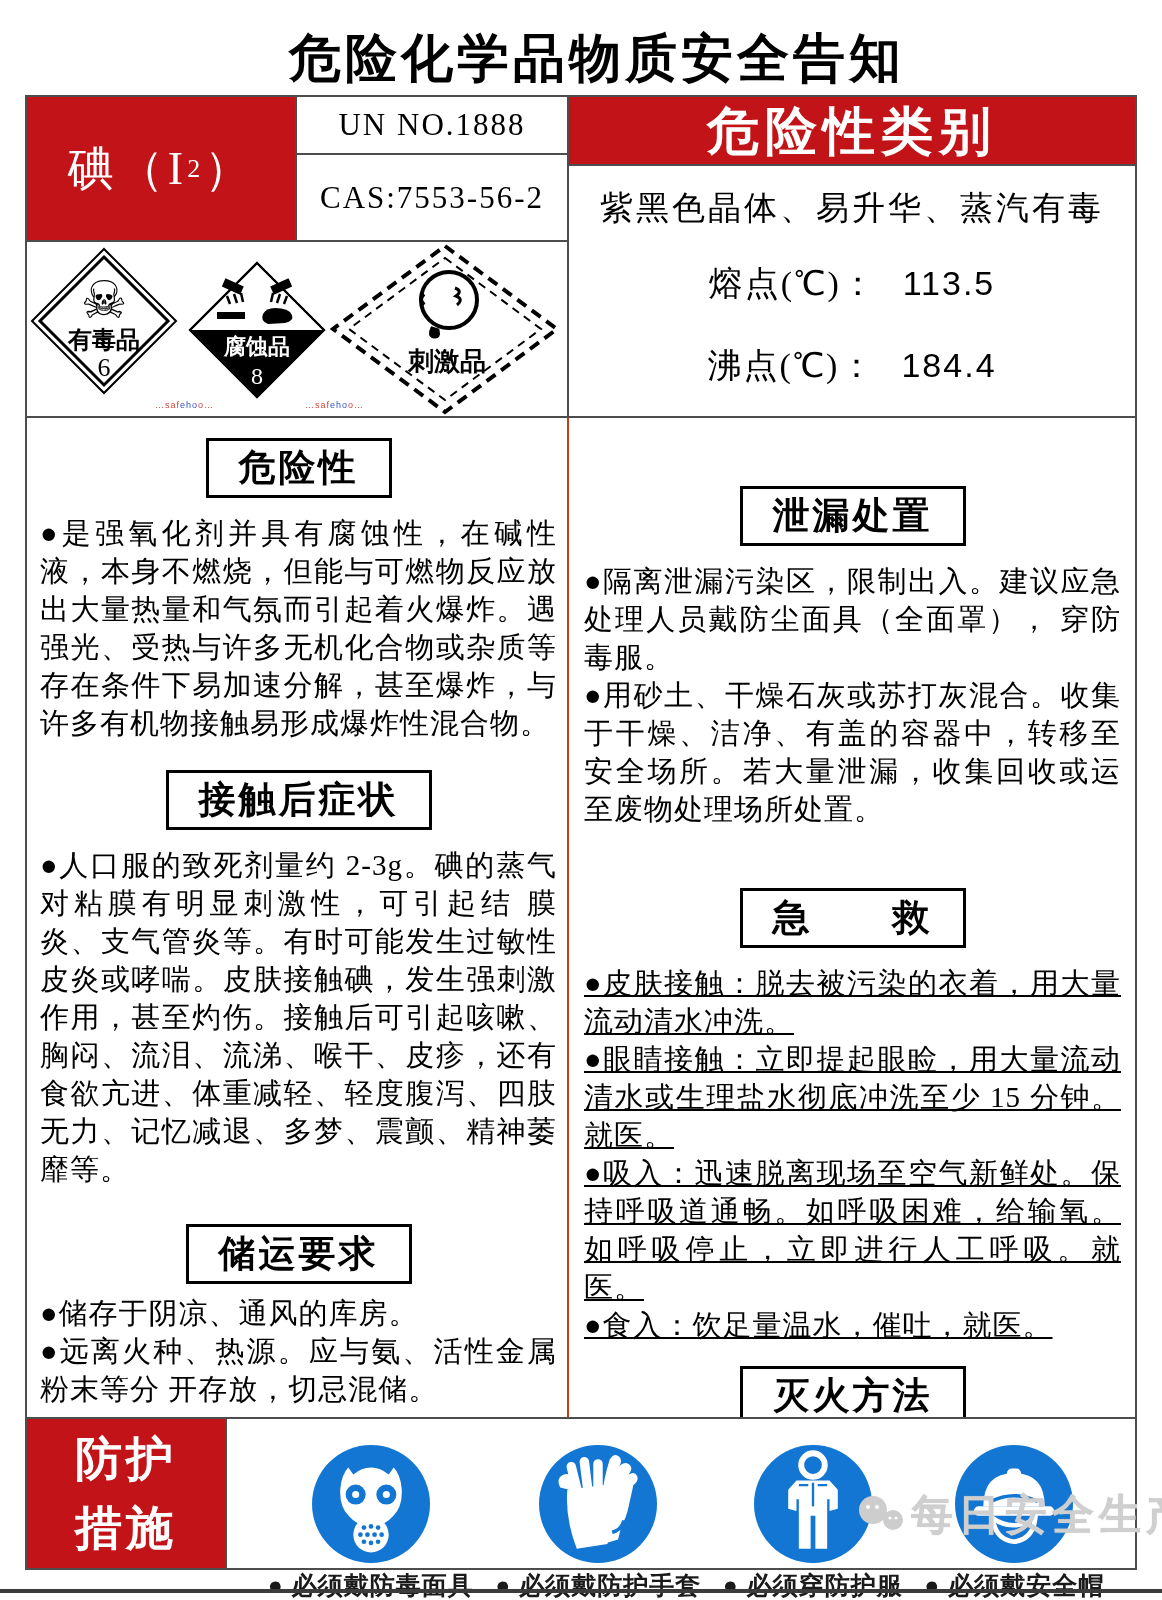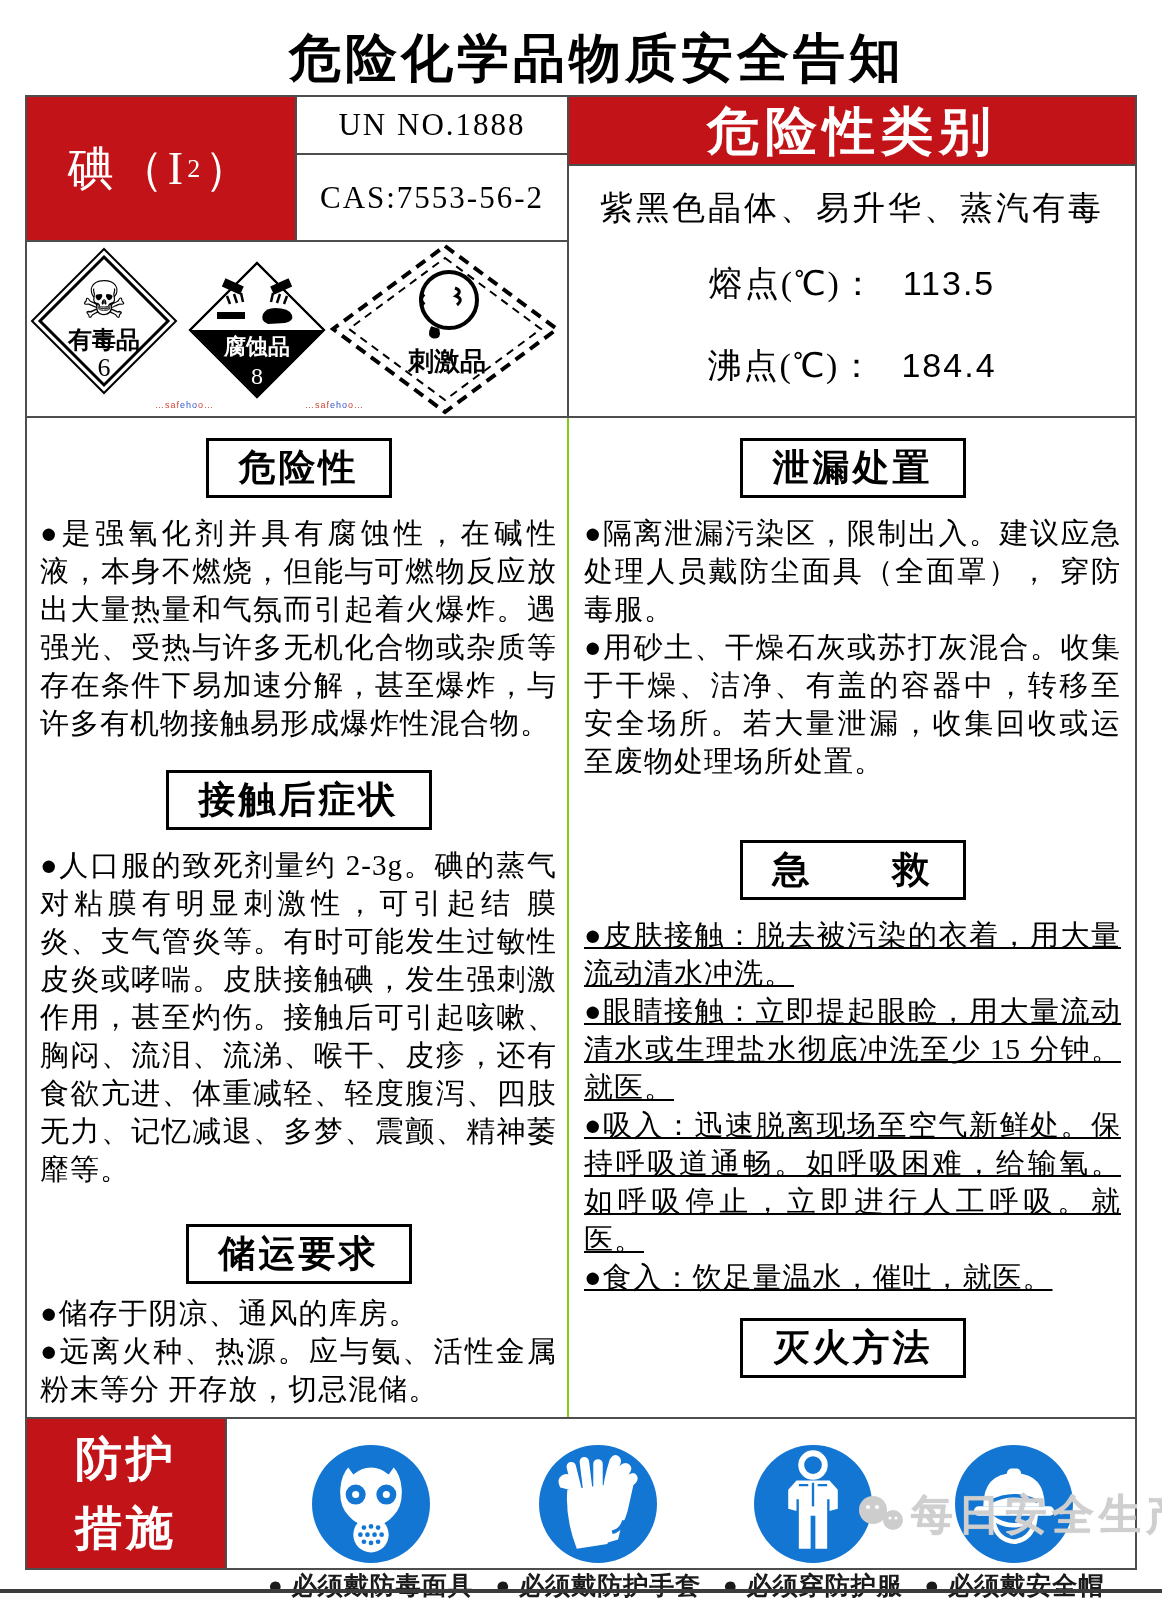--- a/index.html
+++ b/index.html
@@ -30,22 +30,22 @@
   .class-header{height:69px;flex:none;background:#c21418;color:#fff;text-align:center;
                 font-family:"Liberation Sans",sans-serif;font-weight:bold;font-size:52px;
                 line-height:69px;letter-spacing:6px;border-bottom:2px solid #4d4d4d;box-sizing:border-box;}
   .props{flex:1;text-align:center;padding-top:20px;}
   .prop-desc{font-size:33px;letter-spacing:3px;margin-bottom:30px;}
   .prop-line{font-size:34px;margin-bottom:36px;letter-spacing:2px;}
   .prop-line .val{font-family:"Liberation Sans",sans-serif;margin-left:26px;}
   
   .main-block{flex:1;display:flex;border-bottom:2px solid #4d4d4d;box-sizing:border-box;overflow:hidden;}
   .col{box-sizing:border-box;overflow:hidden;}
-  .col-left{width:542px;flex:none;border-right:2px solid #84cc16;padding:20px 10px 0 13px;}
-  .col-right{flex:1;padding:20px 14px 12px 15px;}
+  .col-left{width:542px;flex:none;border-right:2px solid #c2410c;padding:20px 10px 0 13px;}
+  .col-right{flex:1;padding:20px 14px 12px 15px;margin-top:48px;}
   .sec-head{text-align:center;}
   .sec-head .box{display:inline-block;border:3px solid #000;padding:2px 30px;
                  font-family:"Liberation Sans",sans-serif;font-weight:bold;font-size:37px;
                  letter-spacing:3px;}
   .sec-body p{margin:0;font-size:29px;line-height:38px;letter-spacing:1px;text-align:justify;}
   .mb16{margin-bottom:16px;} .mb28{margin-bottom:28px;} .mb36{margin-bottom:36px;}
   .mb60{margin-bottom:60px;} .mb22{margin-bottom:22px;text-decoration:underline;} .mb10{margin-bottom:10px;}
   
   .ppe-row{height:149px;flex:none;display:flex;}
   .ppe-label{width:200px;flex:none;background:#c21418;border-right:2px solid #4d4d4d;box-sizing:border-box;

